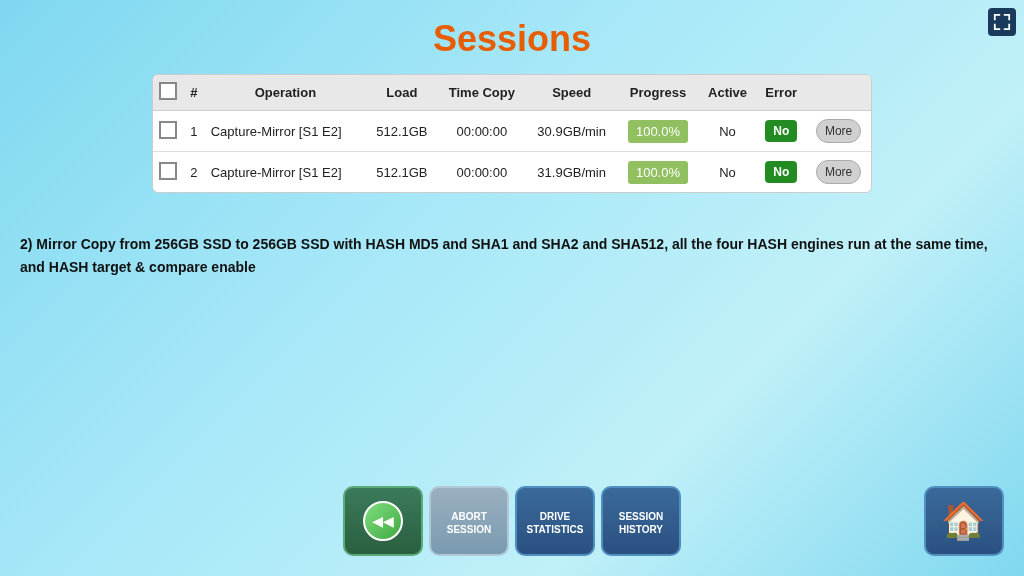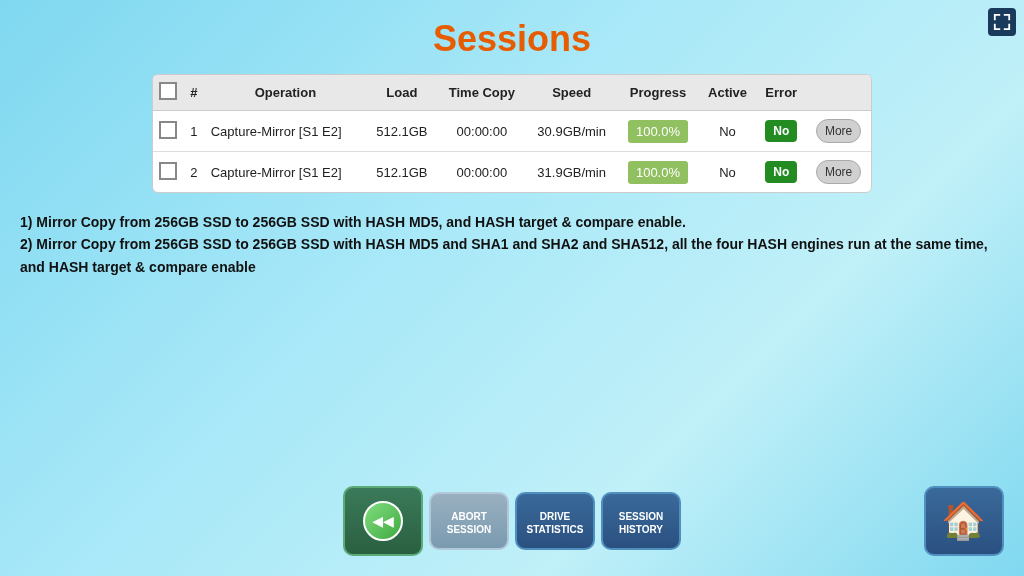--- a/index.html
+++ b/index.html
@@ -146,21 +146,21 @@
       left: 0;
       right: 0;
       display: flex;
       align-items: center;
       justify-content: center;
       gap: 6px;
     }
 
     .nav-btn {
       width: 80px;
-      height: 58px;
+      height: 70px;
       border-radius: 10px;
       display: flex;
       flex-direction: column;
       align-items: center;
       justify-content: center;
       cursor: pointer;
       border: none;
       font-family: Arial, sans-serif;
       text-align: center;
     }
@@ -297,21 +297,21 @@
       <td><span class="progress-cell">100.0%</span></td>
       <td>No</td>
       <td><button class="error-no-btn">No</button></td>
       <td><button class="more-btn">More</button></td>
     </tr>
       </tbody>
   </table>
 </div>
 
 <div class="description">
-  <span>1) Mirror Copy from 256GB SSD to 256GB SSD with HASH MD5, and HASH target &amp; compare enable.</span><br>
+  <br>
   <span>2) Mirror Copy from 256GB SSD to 256GB SSD with HASH MD5 and SHA1 and SHA2 and SHA512, all the four HASH engines run at the same time, and HASH target &amp; compare enable</span>
 </div>
 
 <div class="bottom-nav">
 
   <div class="back-btn">
     <div class="play-icon"></div>
   </div>
 
   <button class="nav-btn nav-btn-gray">

